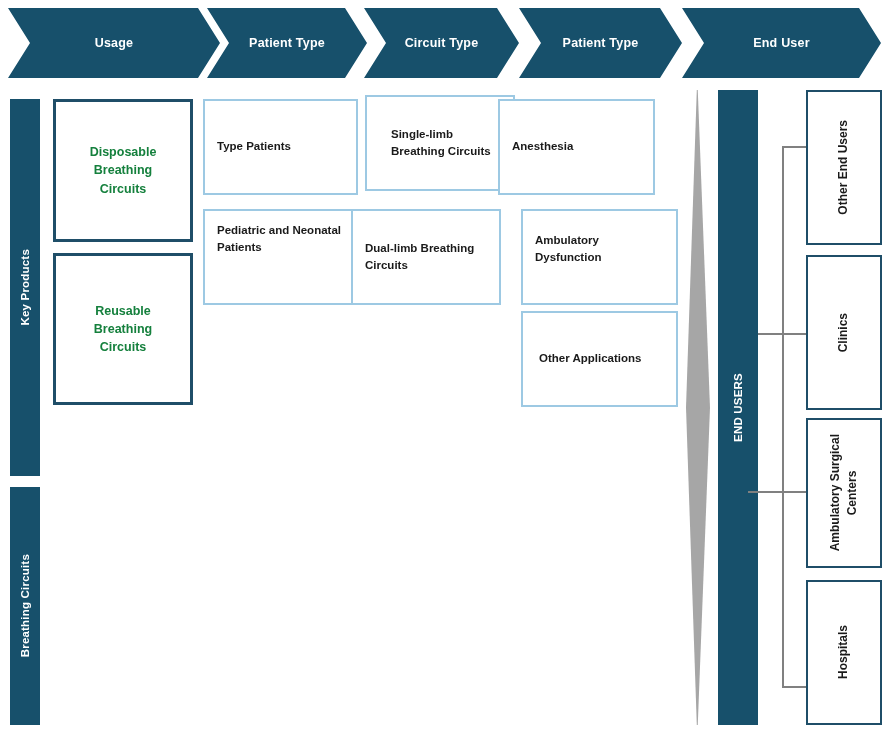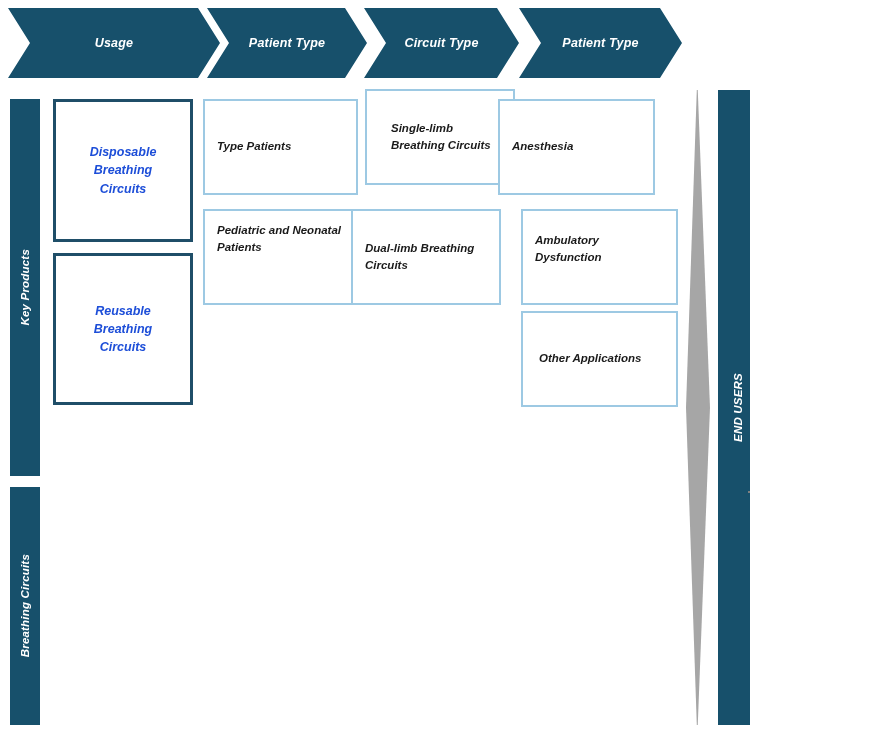--- a/index.html
+++ b/index.html
@@ -6,25 +6,24 @@
     margin: 0;
     padding: 0;
     background: #ffffff;
   }
   body {
     font-family: "Liberation Sans", sans-serif;
     -webkit-font-smoothing: antialiased;
   }
   #canvas {
     position: relative;
-    width: 750px;
+    width: 889px;
     height: 737px;
     overflow: hidden;
     background: #ffffff;
-    font-style: italic;
   }
 
   
   .chevron {
     position: absolute;
     top: 8px;
     height: 70px;
     background: #17506b;
     display: flex;
     align-items: center;
@@ -69,21 +68,21 @@
   }
   .box-dark {
     border: 3px solid #1f4e68;
     align-items: center;
     justify-content: center;
     text-align: center;
   }
   .box-dark .btxt {
     font-size: 12.5px;
     font-weight: bold;
-    color: #1d4ed8;
+    color: #15803d;
     line-height: 1.45;
   }
   .box-light {
     border: 2px solid #9dc9e3;
     align-items: center;
     justify-content: flex-start;
     padding-left: 12px;
     padding-right: 8px;
   }
   .box-light .btxt {
@@ -131,20 +130,23 @@
   </div>
   <div class="chevron chev-mid" style="left:207px; width:160px;">
     <span>Patient Type</span>
   </div>
   <div class="chevron chev-mid" style="left:364px; width:155px;">
     <span>Circuit Type</span>
   </div>
   <div class="chevron chev-mid" style="left:519px; width:163px;">
     <span>Patient Type</span>
   </div>
+  <div class="chevron chev-mid" style="left:682px; width:199px;">
+    <span>End User</span>
+  </div>
 
   <div class="vbar" style="left:10px; top:99px; width:30px; height:377px;">
     <span>Key Products</span>
   </div>
   <div class="vbar" style="left:10px; top:487px; width:30px; height:238px;">
     <span>Breathing Circuits</span>
   </div>
 
   <div class="box box-dark" style="left:53px; top:99px; width:140px; height:143px;">
     <div class="btxt" style="white-space:pre-line;">Disposable
@@ -157,21 +159,21 @@
 Circuits</div>
   </div>
 
   <div class="box box-light" style="left:203px; top:99px; width:155px; height:96px;">
     <div class="btxt" style="white-space:pre-line;">Type Patients</div>
   </div>
   <div class="box box-light" style="left:203px; top:209px; width:155px; height:96px; align-items:flex-start; padding-top:11px;">
     <div class="btxt" style="white-space:normal;">Pediatric and Neonatal Patients</div>
   </div>
 
-  <div class="box box-light" style="left:365px; top:89px; width:150px; height:96px;padding-left:24px;">
+  <div class="box box-light" style="left:365px; top:95px; width:150px; height:96px;padding-left:24px;">
     <div class="btxt" style="white-space:pre-line;">Single-limb
 Breathing Circuits</div>
   </div>
   <div class="box box-light" style="left:351px; top:209px; width:150px; height:96px;">
     <div class="btxt" style="white-space:pre-line;">Dual-limb Breathing
 Circuits</div>
   </div>
 
   <div class="box box-light" style="left:498px; top:99px; width:157px; height:96px;">
     <div class="btxt" style="white-space:pre-line;">Anesthesia</div>

